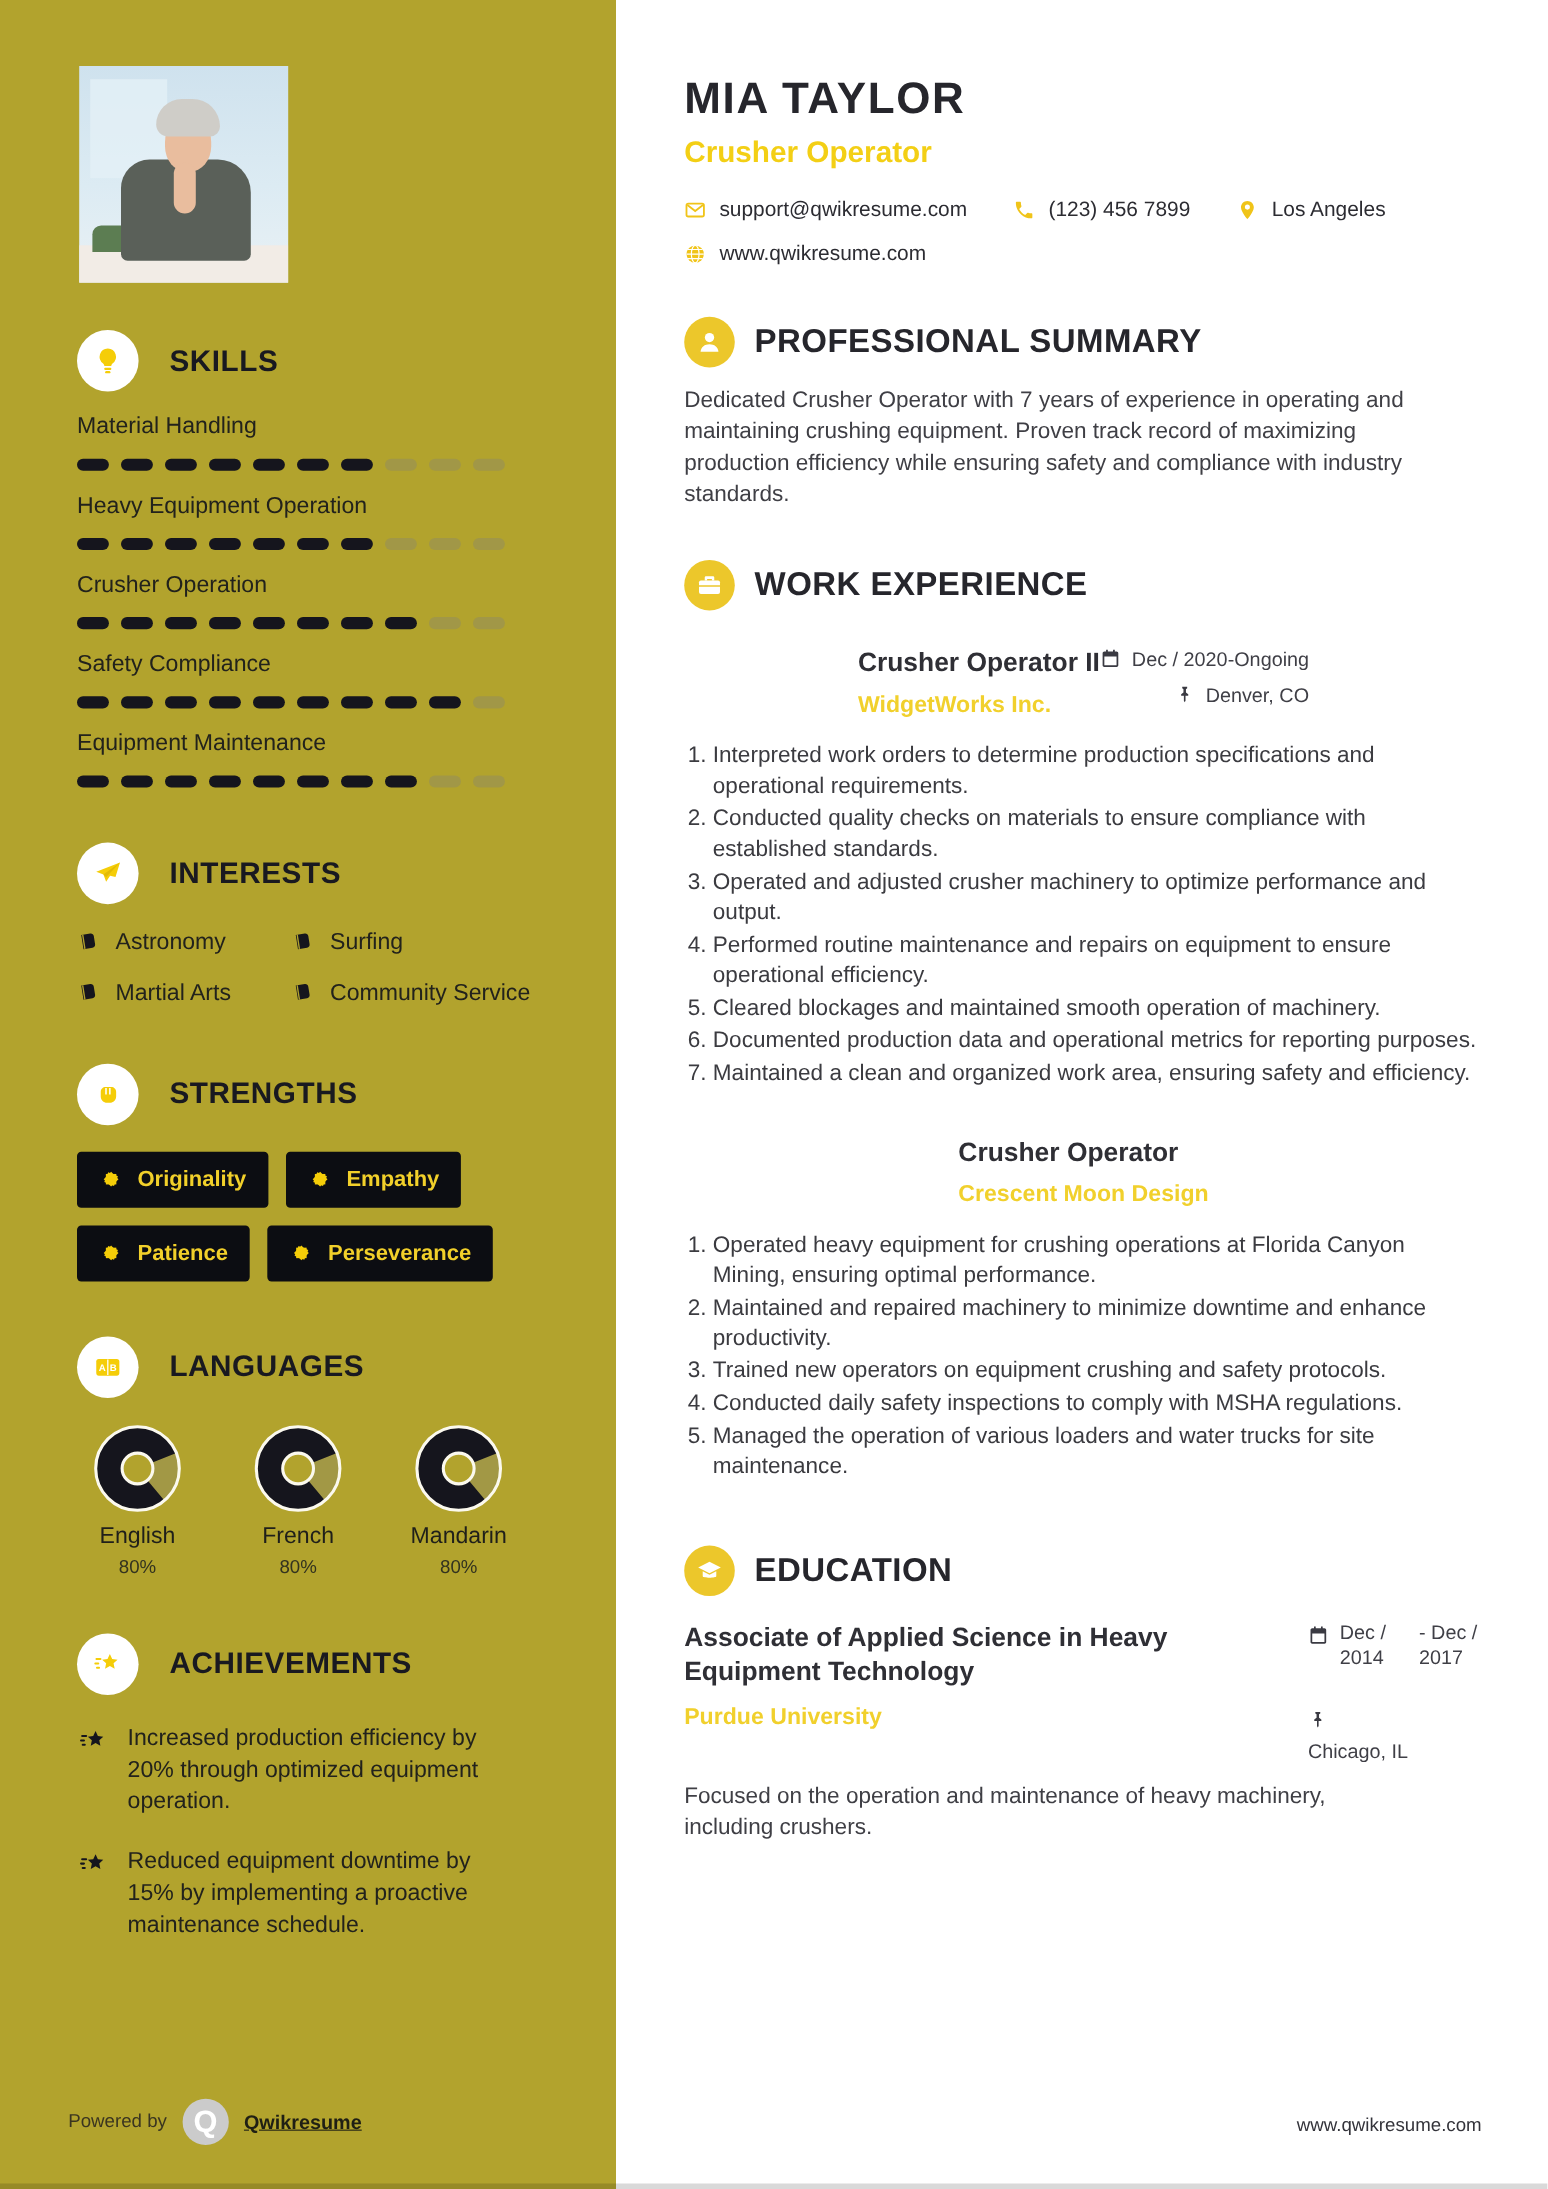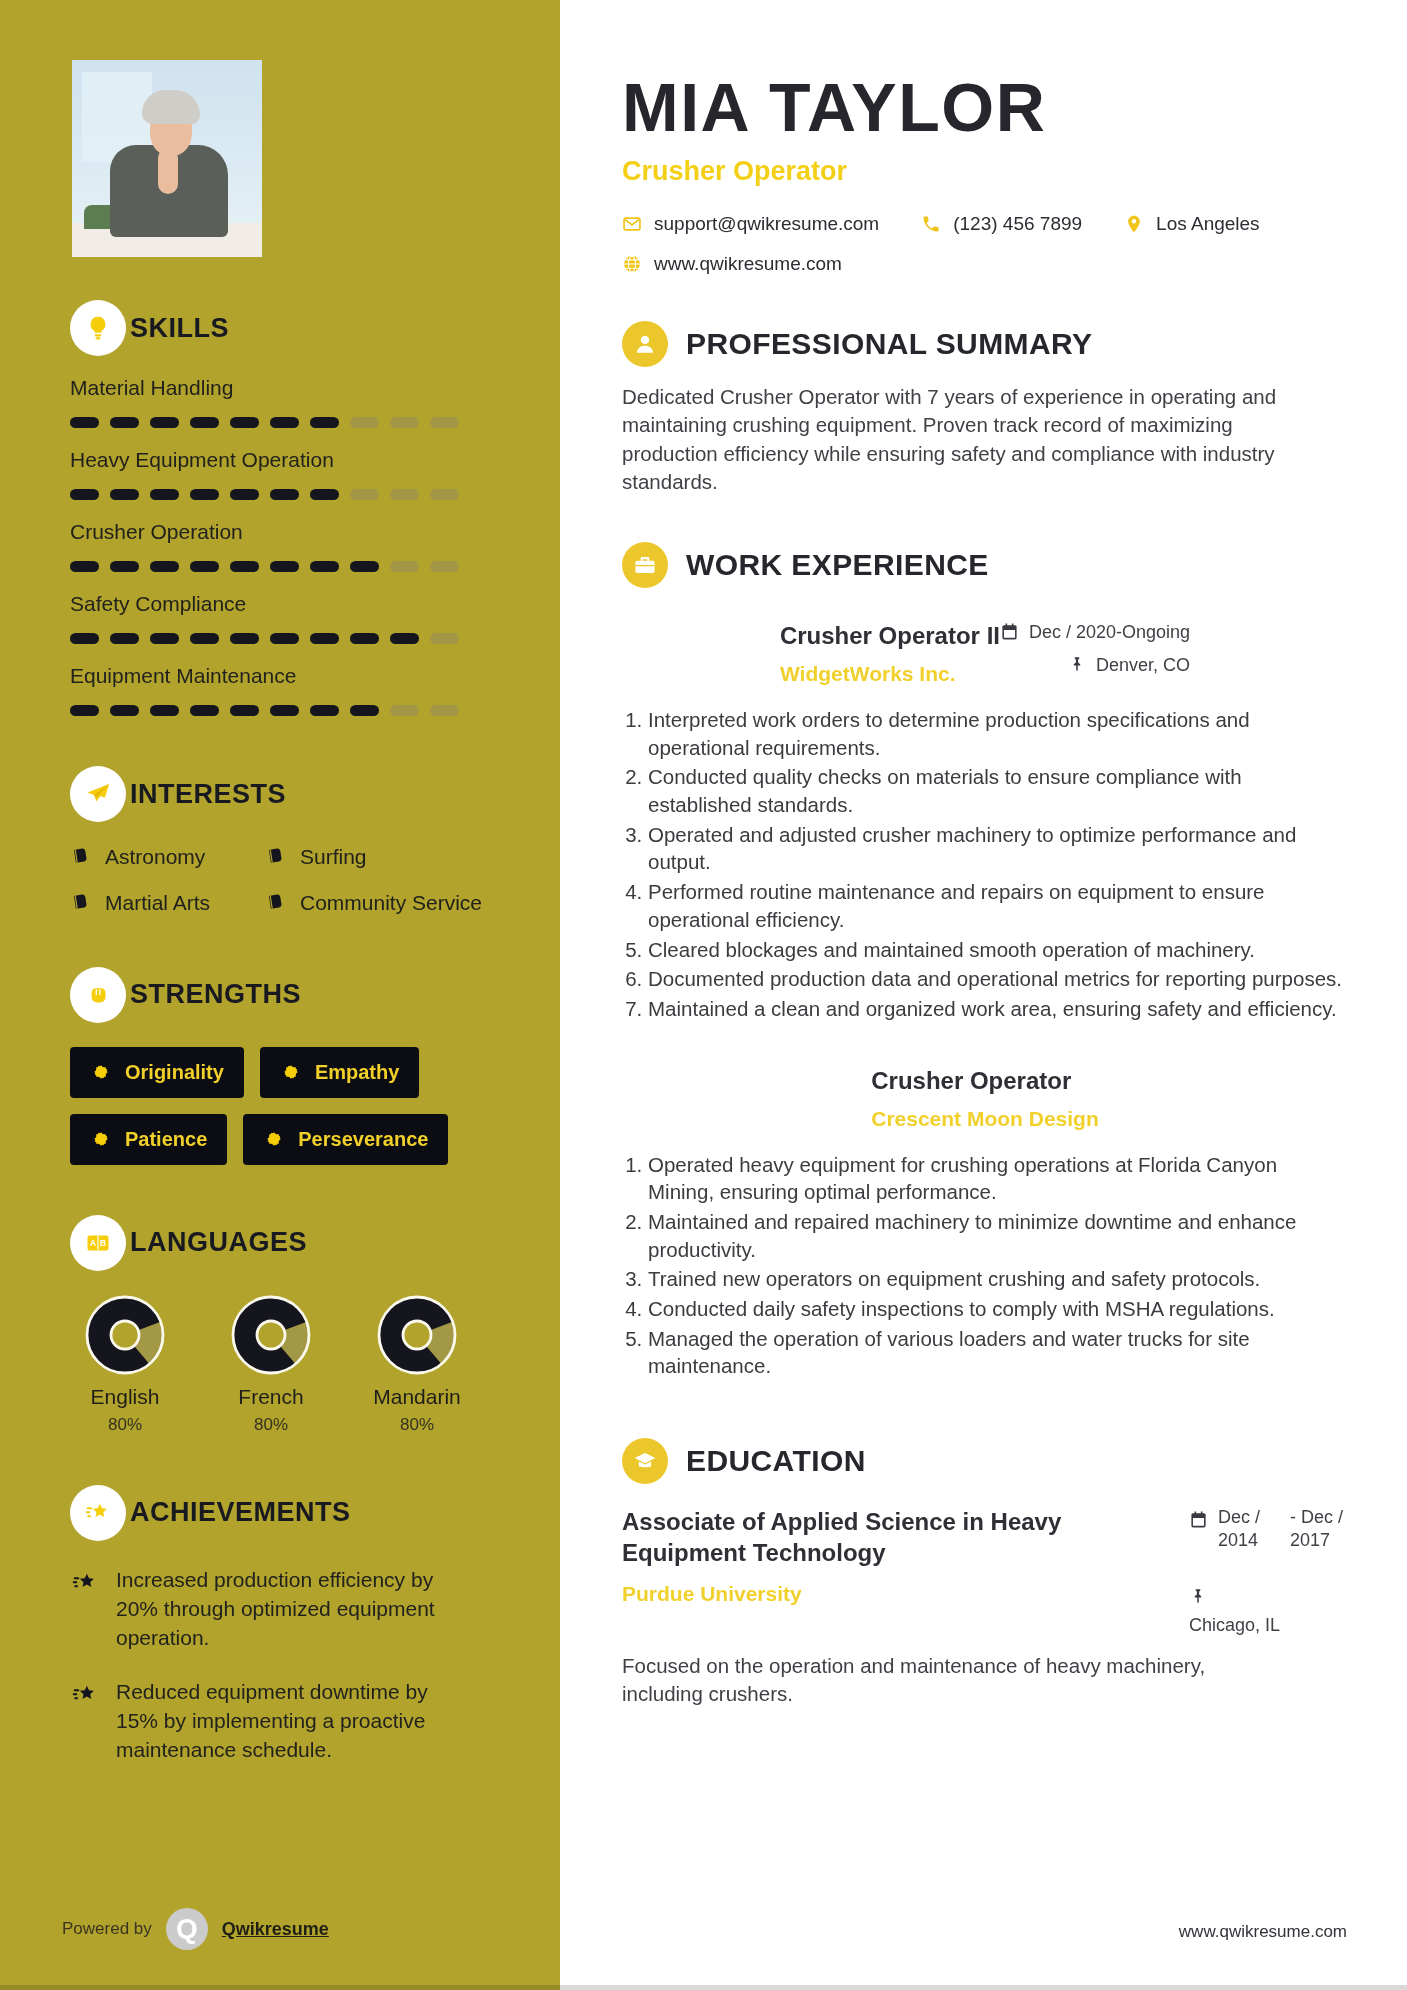--- a/index.html
+++ b/index.html
@@ -14,21 +14,21 @@
   .photo .p-window { position:absolute; left:10px; top:12px; width:70px; height:90px; background:#e4f0f6; opacity:.8; }
   .photo .p-desk { position:absolute; left:0; bottom:0; width:100%; height:34px; background:#f2ece6; }
   .photo .p-body { position:absolute; left:38px; bottom:20px; width:118px; height:92px; background:#5a6059; border-radius:26px 30px 6px 6px; }
   .photo .p-face { position:absolute; left:78px; top:46px; width:42px; height:50px; background:#e9bd9e; border-radius:46%; }
   .photo .p-hair { position:absolute; left:70px; top:30px; width:58px; height:34px; background:#cfcdc8; border-radius:26px 28px 10px 12px; }
   .photo .p-arm { position:absolute; left:86px; top:88px; width:20px; height:46px; background:#e9bd9e; border-radius:10px; }
   .photo .p-plant { position:absolute; left:12px; bottom:28px; width:40px; height:24px; background:#5c7d52; border-radius:8px 8px 0 0; }
 
   .side-content { position:absolute; left:0; top:300px; width:560px; padding:0 60px 0 70px; }
   .side-sec { margin-bottom:50px; }
-  .side-head { display:flex; align-items:center; gap:4px; margin-bottom:14px; }
+  .side-head { display:flex; align-items:center; gap:28px; margin-bottom:14px; }
   .side-badge { width:56px; height:56px; border-radius:50%; background:#ffffff; display:flex; align-items:center; justify-content:center; flex:0 0 56px; }
   .side-title { font-size:27px; font-weight:bold; color:#191920; letter-spacing:.5px; }
 
   .skill-row { margin-top:20px; }
   .skill-name { font-size:21px; color:#22221c; }
   .dash-bar { display:flex; gap:11px; margin-top:17px; }
   .dash { width:29px; height:11px; border-radius:6px; background:#a19747; }
   .dash.on { background:#15151d; }
 
   .interest-grid { display:grid; grid-template-columns:185px 1fr; row-gap:20px; column-gap:10px; margin-top:22px; }
@@ -49,21 +49,21 @@
   .ach-item svg { flex:0 0 auto; margin-top:3px; }
   .ach-text { font-size:21px; color:#22221c; line-height:1.4; max-width:330px; }
 
   .powered { position:absolute; left:62px; top:1908px; display:flex; align-items:center; gap:14px; }
   .powered-label { font-size:17px; color:#3a3520; }
   .q-logo { width:42px; height:42px; border-radius:50%; background:#cbcbcb; color:#ffffff; font-weight:bold; font-size:28px; display:flex; align-items:center; justify-content:center; }
   .powered-brand { font-size:18px; color:#1f1f14; text-decoration:underline; font-weight:600; }
 
   
   .main { position:absolute; left:622px; top:68px; width:726px; }
-  .name { font-size:68px; font-weight:bold; color:#26262c; letter-spacing:1.5px; }
+  .name { font-size:40px; font-weight:bold; color:#26262c; letter-spacing:1.5px; }
   .role-sub { font-size:27px; font-weight:600; color:#f3cf15; margin-top:10px; }
   .contact-row { display:flex; align-items:center; gap:14px; margin-top:26px; flex-wrap:wrap; }
   .contact-item { display:flex; align-items:center; gap:12px; font-size:19px; color:#2c2c32; margin-right:28px; }
   .contact-item:last-child { margin-right:0; }
 
   .main-sec { margin-top:46px; }
   .main-head { display:flex; align-items:center; gap:18px; }
   .gold-badge { width:46px; height:46px; border-radius:50%; background:#ecc72b; display:flex; align-items:center; justify-content:center; flex:0 0 46px; }
   .main-title { font-size:30px; font-weight:bold; color:#26262c; letter-spacing:.4px; }
   .summary-text { margin-top:16px; font-size:20.5px; line-height:1.38; color:#3f3f45; max-width:700px; }

